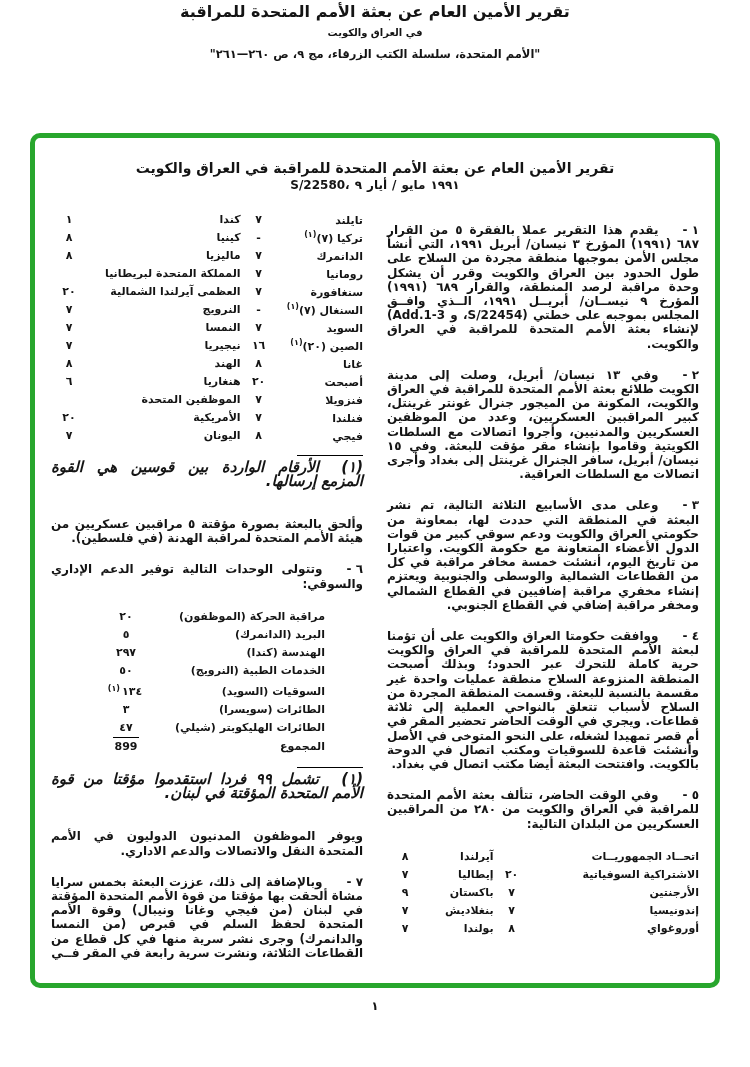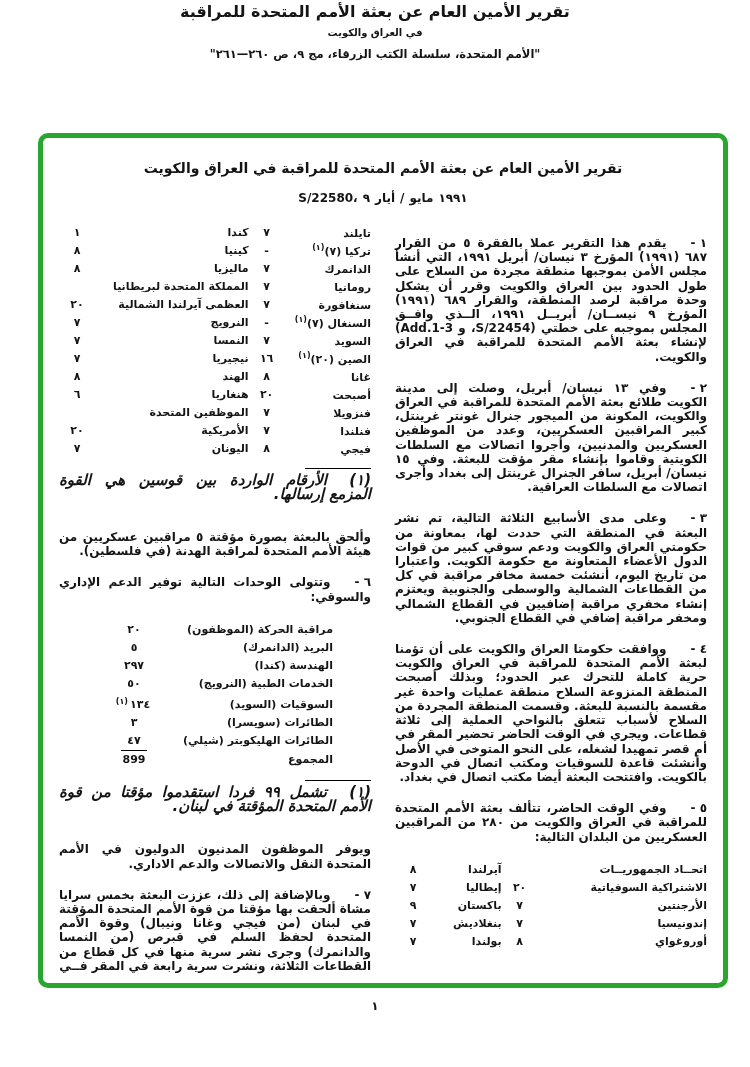--- a/index.html
+++ b/index.html
@@ -7,26 +7,26 @@
     width:750px;height:1067px;position:relative;background:#ffffff;
     font-family:"DejaVu Sans","Liberation Sans",sans-serif;color:#141414;
   }
   
   .page-header{text-align:center;direction:rtl;font-weight:bold;}
   .page-header .l1{font-size:16px;line-height:1.55;}
   .page-header .l2{font-size:10px;line-height:1.55;}
   .page-header .l3{font-size:11.5px;margin-top:7px;}
   
   .green-box{
-    position:absolute;left:38px;top:133px;width:690px;height:855px;
+    position:absolute;left:30px;top:133px;width:690px;height:855px;
     box-sizing:border-box;border:5px solid #28a62d;border-radius:10px;
     background:#ffffff;overflow:hidden;
   }
   .doc-title{margin-top:22px;text-align:center;font-weight:bold;font-size:14px;direction:rtl;padding:0 30px;}
-  .doc-ref{margin-top:15px;display:flex;direction:ltr;justify-content:center;gap:5px;font-weight:bold;font-size:12px;}
+  .doc-ref{margin-top:2px;display:flex;direction:ltr;justify-content:center;gap:5px;font-weight:bold;font-size:12px;}
   
   .columns{display:flex;direction:rtl;gap:24px;padding:14px 16px 0 16px;}
   .col{flex:0 0 312px;width:312px;}
   .para{direction:rtl;text-align:justify;font-size:12px;font-weight:bold;line-height:14.2px;margin:17px 0;}
   .pnum{display:inline-block;margin-left:24px;}
   
   .ctable{width:100%;direction:rtl;border-collapse:collapse;font-size:11px;font-weight:bold;margin-top:9px;table-layout:auto;}
   .ctable td{padding:1.5px 0;white-space:nowrap;height:15px;}
   .ctable td.cname{text-align:right;}
   .ctable td.cnum{width:36px;text-align:center;}

